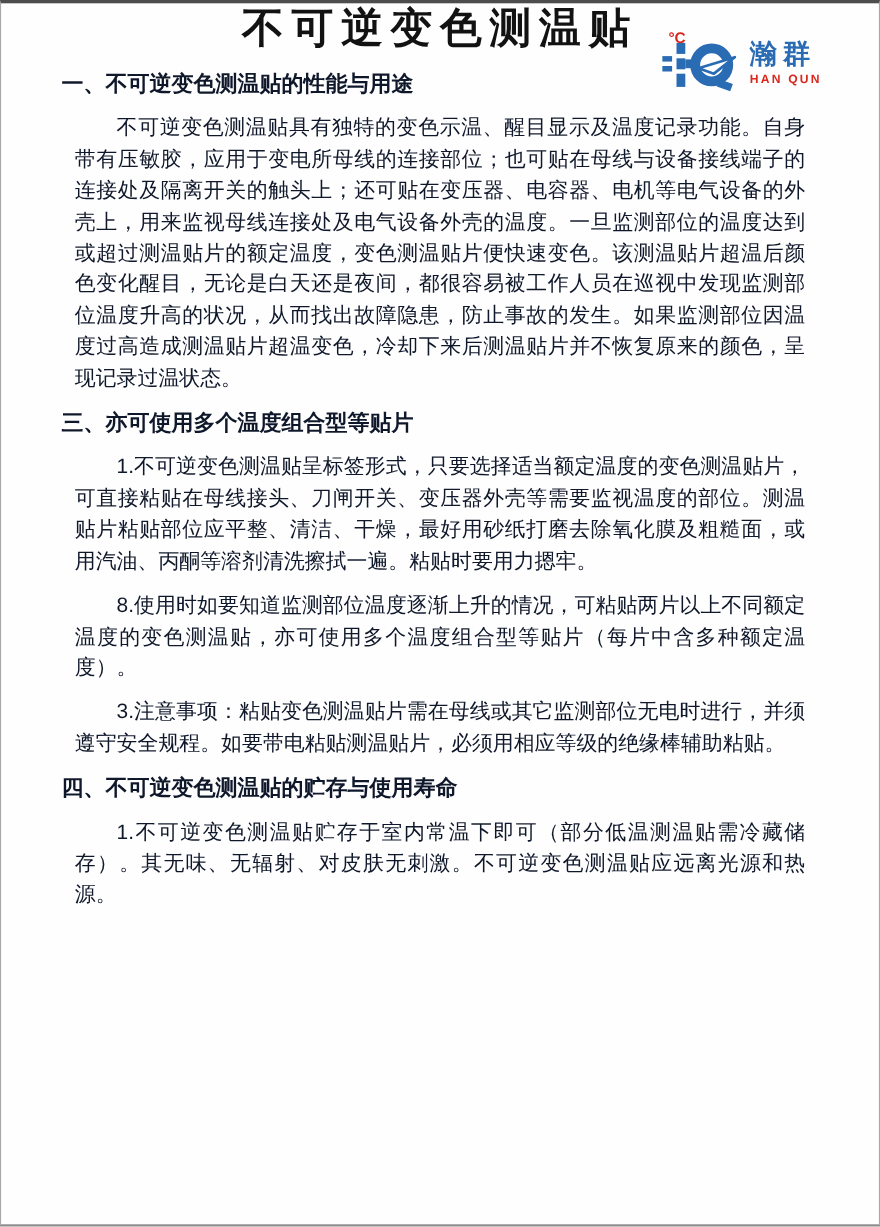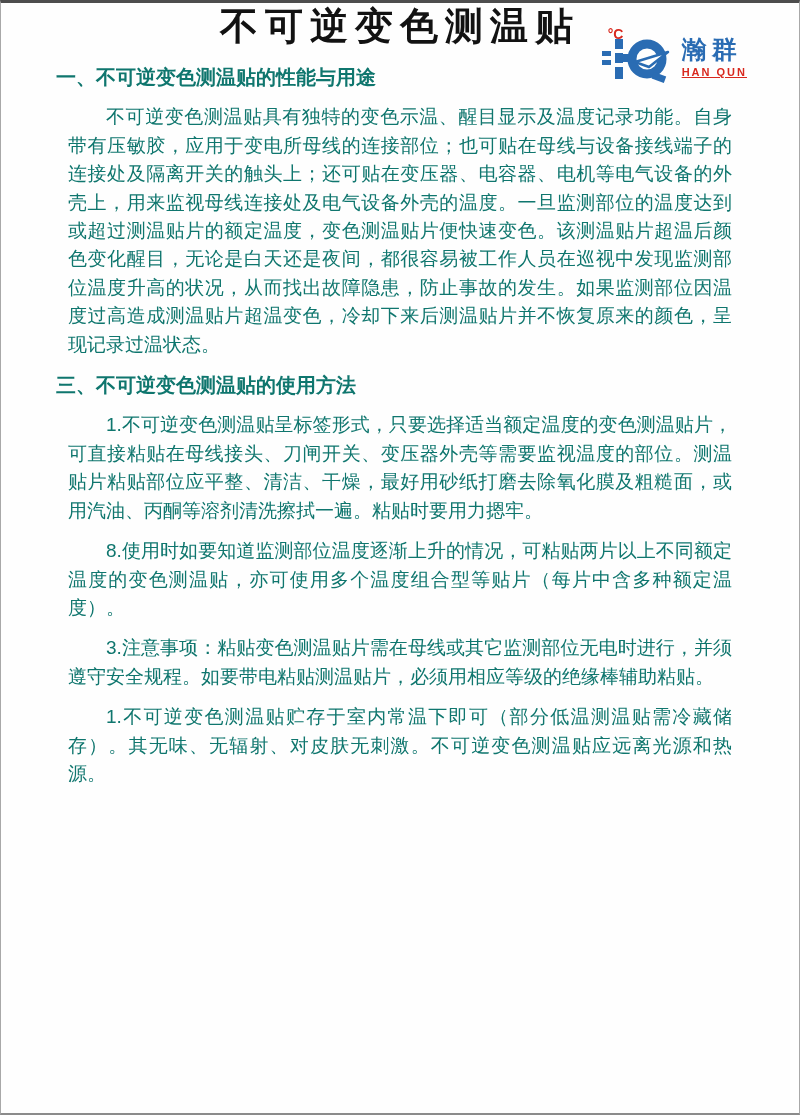--- a/index.html
+++ b/index.html
@@ -69,26 +69,25 @@
     font-weight: bold;
     color: #2a6cb3;
     letter-spacing: 5px;
   }
   .logo-en {
     font-size: 11px;
     font-weight: bold;
     color: #d8281e;
     letter-spacing: 2px;
     margin-top: 2px;
-    text-decoration: underline;
   }
   
   .content {
     margin: 14px 55px 0 55px;
-    color: #0f766e;
+    color: #0f172a;
     font-size: 19px;
     line-height: 28.4px;
     text-align: justify;
   }
   .content h2 {
     margin: 0;
     font-size: 20px;
     font-weight: bold;
     line-height: 28.4px;
     text-align: left;
@@ -132,24 +131,25 @@
 
   <div class="content">
 
     <section>
       <h2>一、不可逆变色测温贴的性能与用途</h2>
       <p>不可逆变色测温贴具有独特的变色示温、醒目显示及温度记录功能。自身带有压敏胶，应用于变电所母线的连接部位；也可贴在母线与设备接线端子的连接处及隔离开关的触头上；还可贴在变压器、电容器、电机等电气设备的外壳上，用来监视母线连接处及电气设备外壳的温度。一旦监测部位的温度达到或超过测温贴片的额定温度，变色测温贴片便快速变色。该测温贴片超温后颜色变化醒目，无论是白天还是夜间，都很容易被工作人员在巡视中发现监测部位温度升高的状况，从而找出故障隐患，防止事故的发生。如果监测部位因温度过高造成测温贴片超温变色，冷却下来后测温贴片并不恢复原来的颜色，呈现记录过温状态。</p>
     </section>
 
 
     <section>
-      <h2>三、不可逆变色测温贴的使用方法</h2>
+      <h2>三、亦可使用多个温度组合型等贴片</h2>
       <p>1.不可逆变色测温贴呈标签形式，只要选择适当额定温度的变色测温贴片，可直接粘贴在母线接头、刀闸开关、变压器外壳等需要监视温度的部位。测温贴片粘贴部位应平整、清洁、干燥，最好用砂纸打磨去除氧化膜及粗糙面，或用汽油、丙酮等溶剂清洗擦拭一遍。粘贴时要用力摁牢。</p>
       <p>8.使用时如要知道监测部位温度逐渐上升的情况，可粘贴两片以上不同额定温度的变色测温贴，亦可使用多个温度组合型等贴片（每片中含多种额定温度）。</p>
       <p>3.注意事项：粘贴变色测温贴片需在母线或其它监测部位无电时进行，并须遵守安全规程。如要带电粘贴测温贴片，必须用相应等级的绝缘棒辅助粘贴。</p>
     </section>
 
     <section>
+      <h2>四、不可逆变色测温贴的贮存与使用寿命</h2>
       <p>1.不可逆变色测温贴贮存于室内常温下即可（部分低温测温贴需冷藏储存）。其无味、无辐射、对皮肤无刺激。不可逆变色测温贴应远离光源和热源。</p>
     </section>
 
   </div>
 </div>
 
 </body></html>

